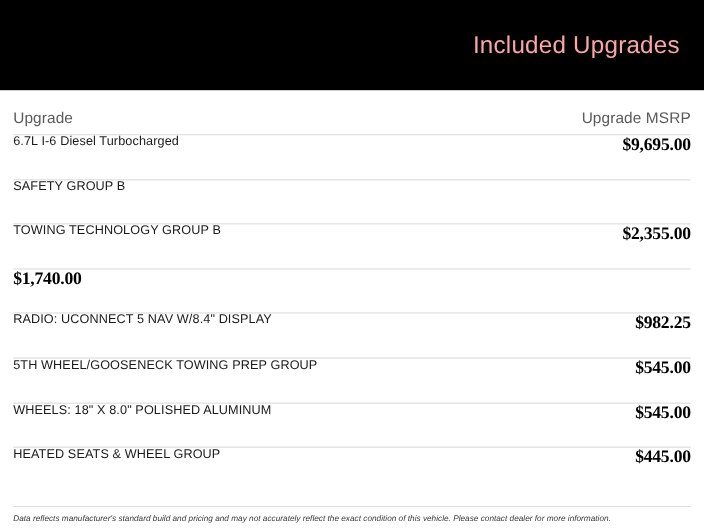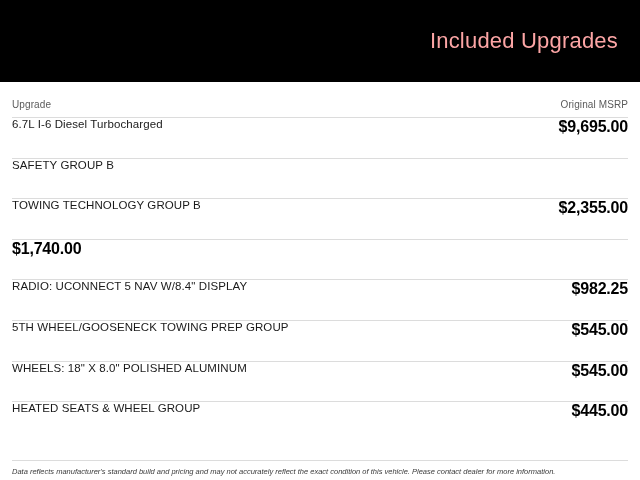--- a/index.html
+++ b/index.html
@@ -43,21 +43,21 @@
     display: flex;
     flex-direction: column;
   }
   .col-head {
     display: flex;
     justify-content: space-between;
     align-items: flex-end;
     padding-top: 17px;
     padding-bottom: 7px;
     color: #5b5b5b;
-    font-size: 10px;
+    font-size: 14px;
   }
   .col-head .left {
     letter-spacing: 0.1px;
   }
   .col-head .right {
     letter-spacing: 0.1px;
   }
   .rows {
     flex: 1 1 auto;
   }
@@ -76,20 +76,21 @@
     color: #1a1a1a;
     font-size: 11.5px;
     font-weight: 400;
     letter-spacing: 0.1px;
   }
   .row-price {
     color: #000000;
     font-size: 16px;
     font-weight: bold;
     letter-spacing: -0.2px;
+    font-family: Liberation Serif, serif;
   }
   .footnote {
     border-top: 1px solid #dcdcdc;
     color: #3a3a3a;
     font-size: 7.5px;
     font-style: italic;
     padding-top: 6px;
     padding-bottom: 4px;
     line-height: 1.2;
   }
@@ -100,21 +101,21 @@
 <div class="page">
 
   <div class="header">
     <div class="header-title">Included Upgrades</div>
   </div>
 
   <div class="sheet">
 
     <div class="col-head">
       <div class="left">Upgrade</div>
-      <div class="right">Original MSRP</div>
+      <div class="right">Upgrade MSRP</div>
     </div>
 
     <div class="rows">
 
       <div class="row">
         <div class="row-label">6.7L I-6 Diesel Turbocharged</div>
         <div class="row-price">$9,695.00</div>
       </div>
 
       <div class="row">

